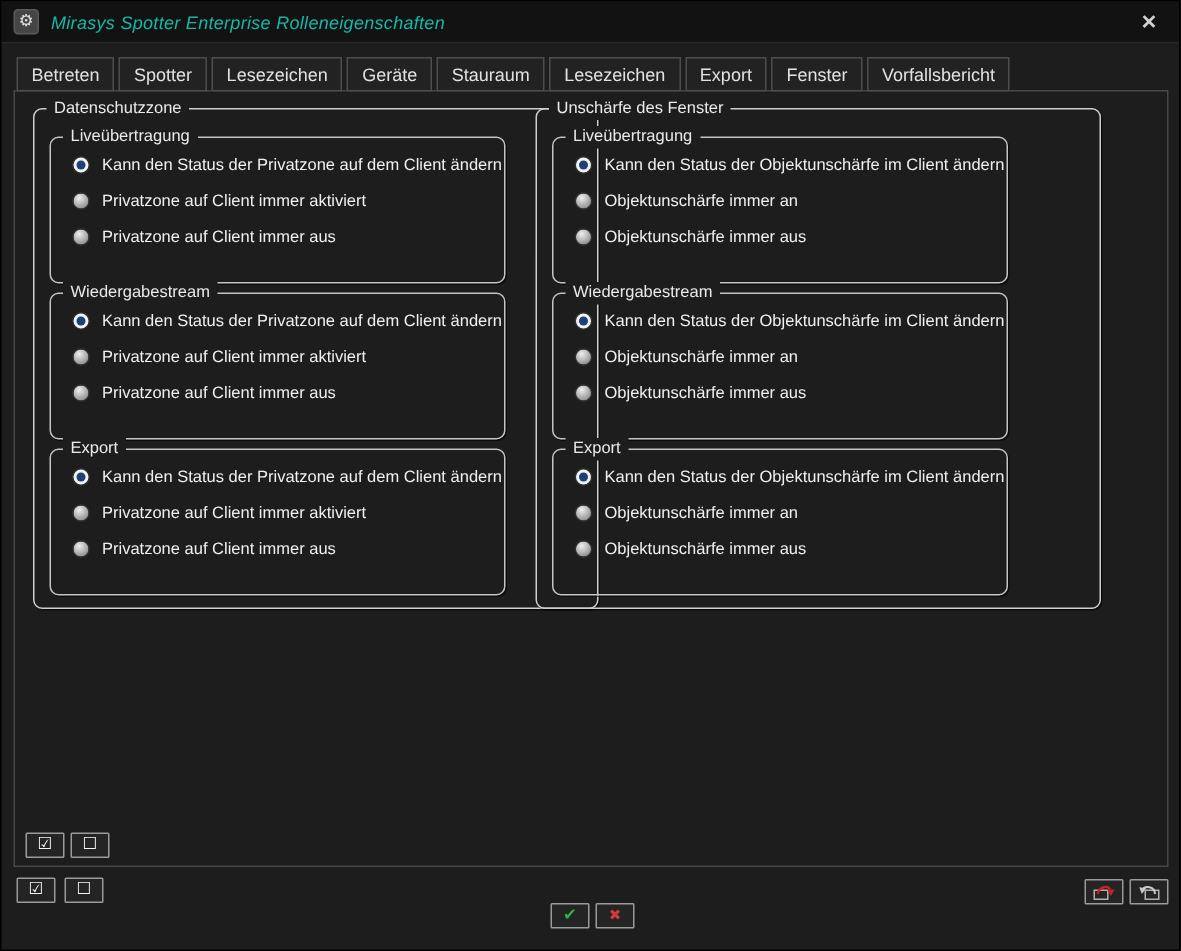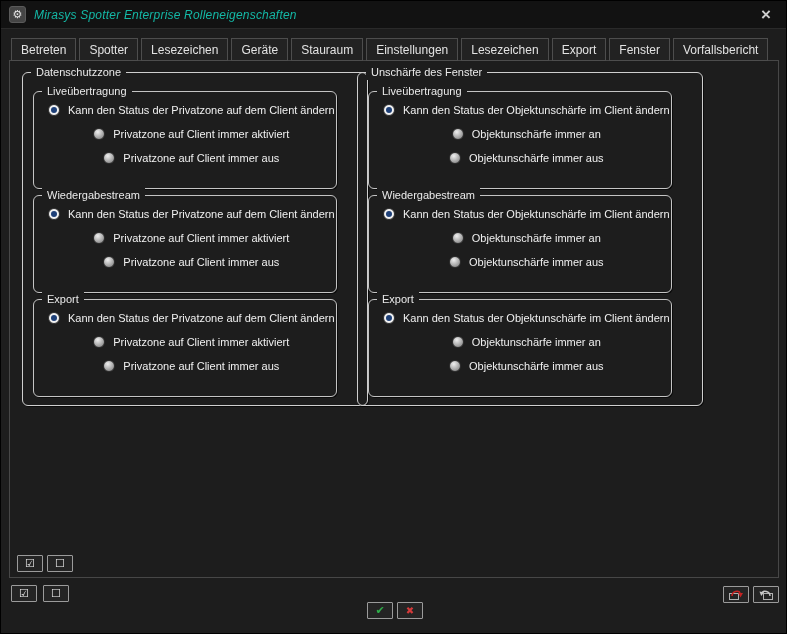--- a/index.html
+++ b/index.html
@@ -42,39 +42,39 @@
     background:#2e2e2e; font-weight:bold; color:#ffffff;
     border-color:#9a9a9a; outline:1px dotted #8f8f8f; outline-offset:-3px;
   }
   
   .panel {
     position:absolute; left:8px; top:59px; width:770px; height:518px;
     background:#1d1d1d; border:1px solid #474747;
   }
   
   .groupbox {
-    position:absolute; top:11px; width:346px; height:334px;
+    position:absolute; top:11px; width:377px; height:334px;
     border:1px solid #cfcfcf; border-radius:6px;
     box-shadow:1px 1px 0 rgba(0,0,0,0.6);
   }
   .groupbox.left  { left:12px; }
   .groupbox.right { left:347px; }
   .box-label {
     position:absolute; top:-8px; left:8px; background:#1d1d1d;
     padding:0 5px; font-size:11px; color:#eaeaea; line-height:15px;
   }
   .subgroup {
     position:absolute; left:10px; width:304px; height:98px;
     border:1px solid #c4c4c4; border-radius:6px;
     box-shadow:1px 1px 0 rgba(0,0,0,0.6);
     text-decoration:underline;
   }
   .subgroup.s0 { top:18px; } .subgroup.s1 { top:122px; } .subgroup.s2 { top:226px; }
   .opts { position:absolute; left:14px; top:12px; display:flex; flex-direction:column; gap:12px; }
-  .opt-row { display:flex; align-items:center; cursor:pointer;justify-content:center; }
+  .opt-row { display:flex; align-items:center; cursor:pointer; }
   .radio {
     flex:0 0 auto; width:12px; height:12px; border-radius:50%;
     background:radial-gradient(circle at 38% 30%, #efefef, #8f8f8f 78%);
     border:1px solid #2f2f2f; position:relative;
   }
   .radio.selected { background:#f2f2f2; }
   .radio.selected::after {
     content:""; position:absolute; left:2px; top:2px; width:6px; height:6px;
     border-radius:50%; background:#1e4078;
   }
@@ -103,21 +103,20 @@
     <div class="title-text">Mirasys Spotter Enterprise Rolleneigenschaften</div>
     <div class="close-btn">×</div>
   </div>
 
   <div class="tabstrip">
     <div class="tab">Betreten</div>
     <div class="tab">Spotter</div>
     <div class="tab">Lesezeichen</div>
     <div class="tab">Geräte</div>
     <div class="tab">Stauraum</div>
-    <div class="tab">Einstellungen</div>
     <div class="tab">Lesezeichen</div>
     <div class="tab">Export</div>
     <div class="tab">Fenster</div>
     <div class="tab">Vorfallsbericht</div>
 
   </div>
 
   <div class="panel">
 
     <div class="groupbox left">

